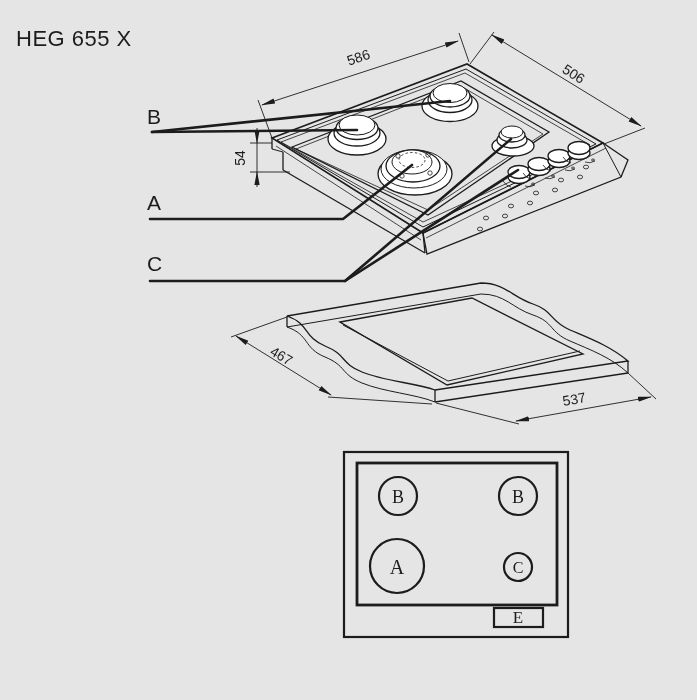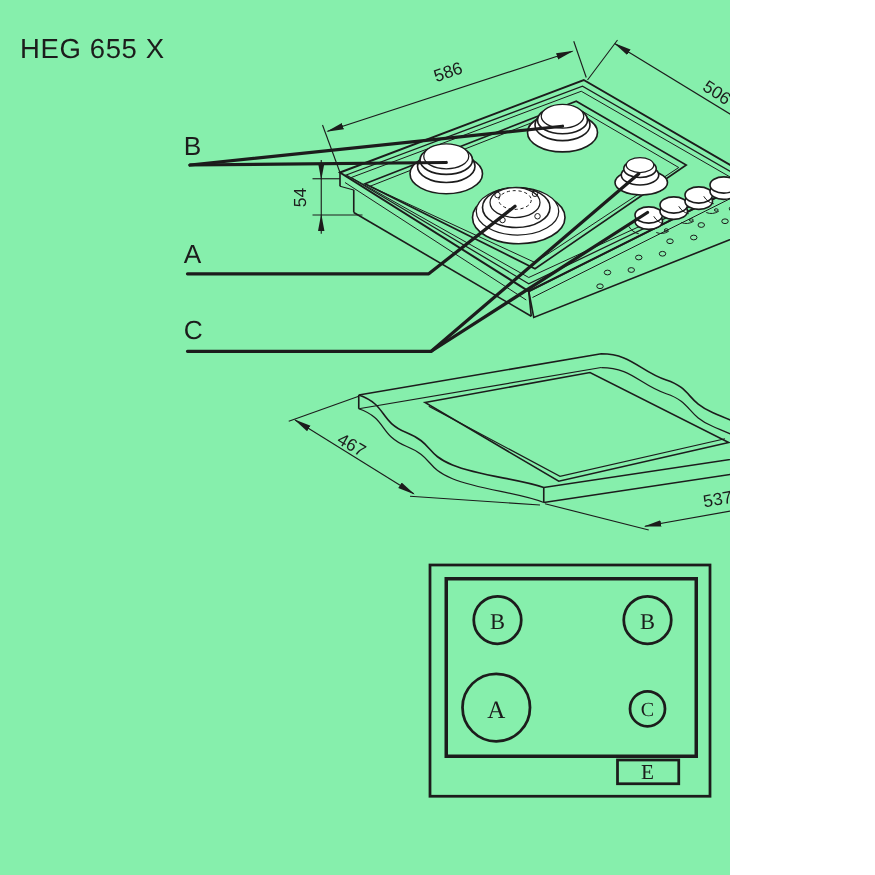--- a/index.html
+++ b/index.html
@@ -1,16 +1,16 @@
 <!DOCTYPE html>
 <html><head>
 <meta charset="utf-8">
 <style>
   html,body{margin:0;padding:0;background:#ffffff;}
-  .stage{position:relative;width:584px;height:700px;background:#86efac;overflow:hidden;
+  .stage{position:relative;width:697px;height:700px;background:#e5e5e5;overflow:hidden;
          font-family:"Liberation Sans", sans-serif;}
   svg{position:absolute;left:0;top:0;}
   text{fill:#1c1c1c;}
   .title-text{font-size:22px;letter-spacing:.5px;font-family:"Liberation Sans",sans-serif;}
   .leader-label{font-size:21px;font-family:"Liberation Sans",sans-serif;}
   .dim-text{font-size:14px;font-family:"Liberation Sans",sans-serif;}
   .schem-letter{font-family:"Liberation Serif",serif;}
   .ln{stroke:#1c1c1c;fill:none;}
   .w16{stroke-width:1.6}.w13{stroke-width:1.3}.w10{stroke-width:1}.w08{stroke-width:.8}
   .dim{stroke:#1c1c1c;stroke-width:.9;fill:none;}

